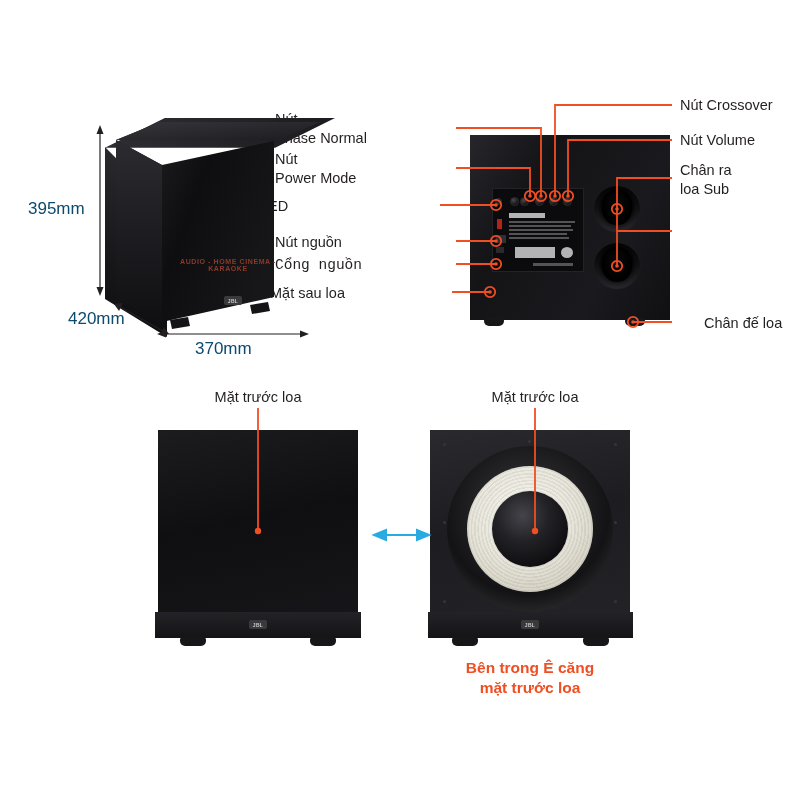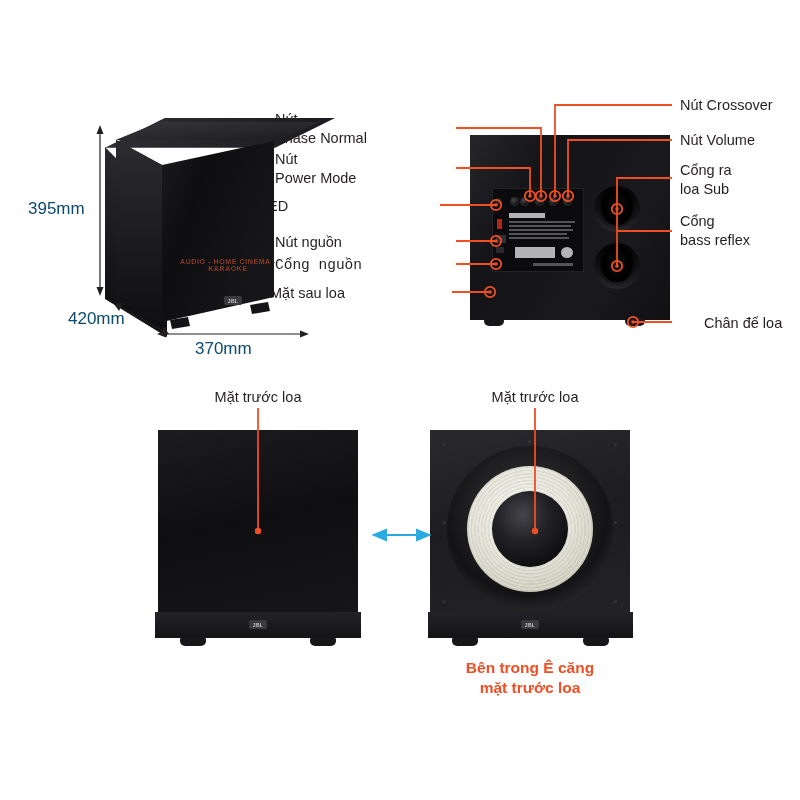--- a/index.html
+++ b/index.html
@@ -431,24 +431,22 @@
 Phase Normal</div>
   <div class="lbl r" style="right:345px; top:150px; width:180px;">Nút
 Power Mode</div>
   <div class="lbl r" style="right:360px; top:197px; width:180px;">LED</div>
   <div class="lbl r" style="right:345px; top:233px; width:180px;">Nút nguồn</div>
   <div class="lbl r" style="right:345px; top:256px; width:180px;font-family:Liberation Mono, monospace;">Cổng nguồn</div>
   <div class="lbl r" style="right:350px; top:284px; width:180px;">Mặt sau loa</div>
 
   <div class="lbl l" style="left:680px; top:96px; width:120px;">Nút Crossover</div>
   <div class="lbl l" style="left:680px; top:131px; width:120px;">Nút Volume</div>
-  <div class="lbl l" style="left:680px; top:161px; width:120px;">Cổng ra
+  <div class="lbl l" style="left:680px; top:161px; width:120px;">Chân ra
 loa Sub</div>
-  <div class="lbl l" style="left:680px; top:212px; width:120px;">Cổng
-bass reflex</div>
   <div class="lbl l" style="left:704px; top:314px; width:120px;">Chân đế loa</div>
 
   <div class="lbl c" style="left:188px; top:388px; width:140px;">Mặt trước loa</div>
   <div class="lbl c" style="left:465px; top:388px; width:140px;">Mặt trước loa</div>
 
   <div class="caption-orange" style="left:450px; top:658px; width:160px;">Bên trong Ê căng
 mặt trước loa</div>
 
 </div>
 

